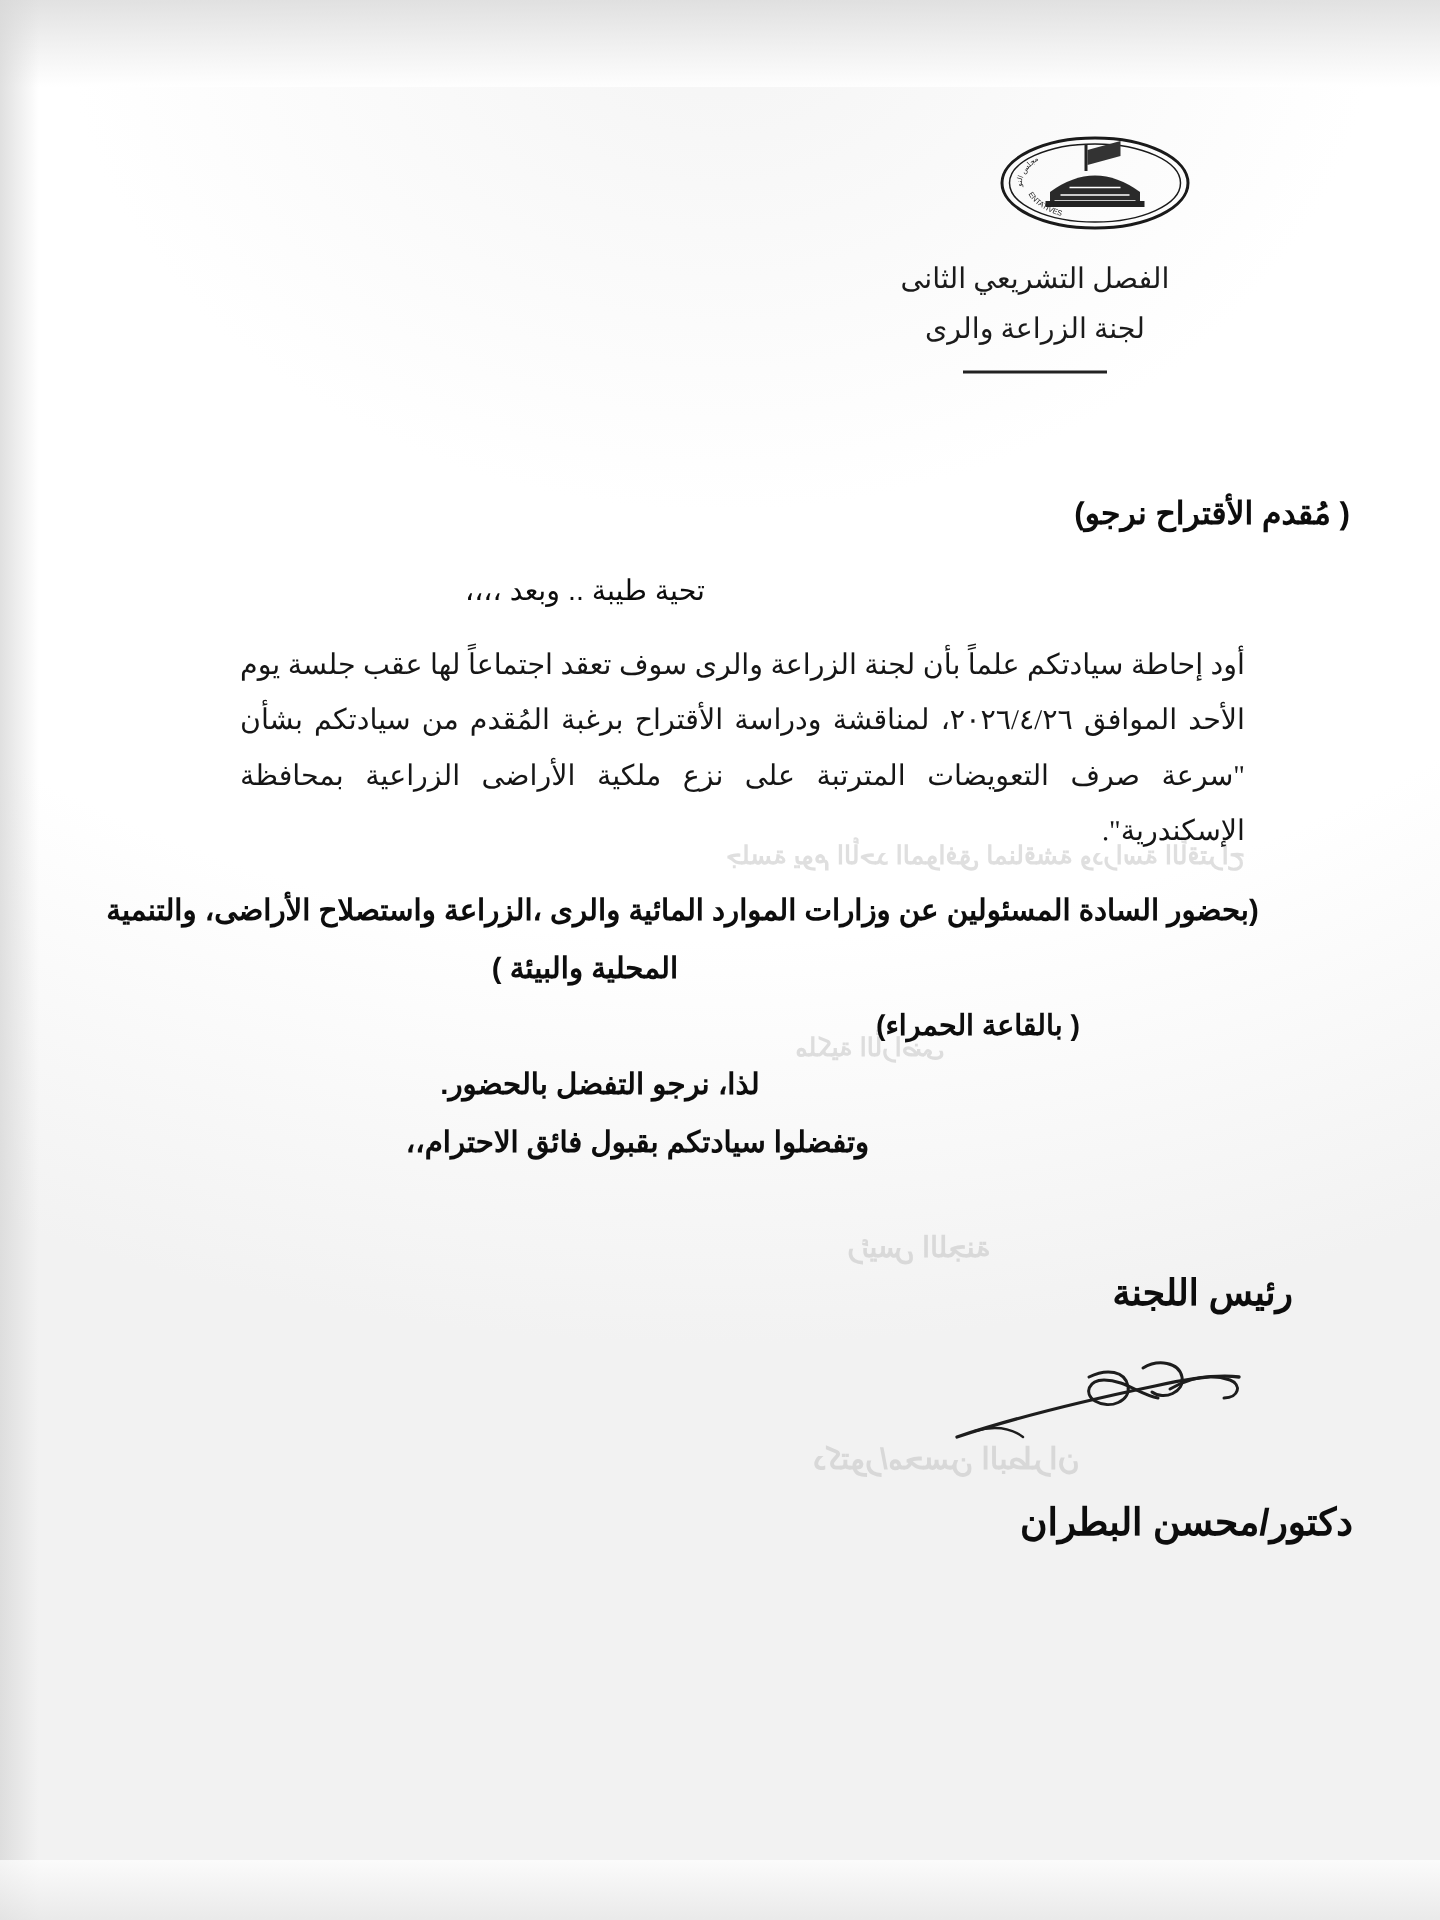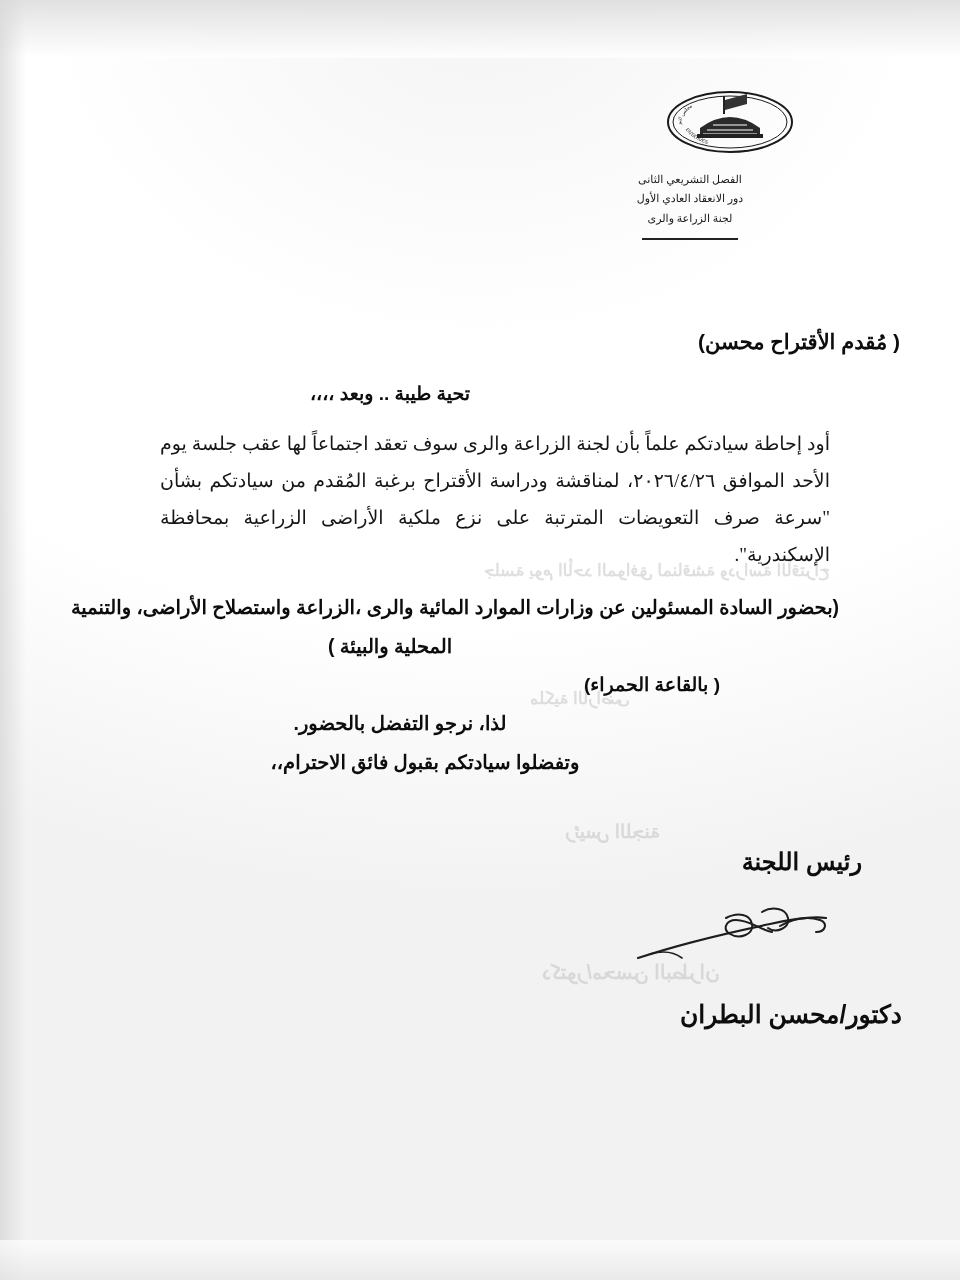--- a/index.html
+++ b/index.html
@@ -83,21 +83,21 @@
   }
 
   
   .header-block {
     position: absolute;
     top: 170px;
     right: 110px;
     width: 320px;
     text-align: center;
     font-family: "Liberation Serif", serif;
-    font-size: 11px;
+    font-size: 19px;
     line-height: 1.75;
     color: #1b1b1b;
   }
   .header-block .hline { white-space: nowrap; }
   .header-rule {
     width: 96px;
     height: 2px;
     background: #222;
     margin: 10px auto 0 auto;
   }
@@ -130,21 +130,21 @@
     white-space: nowrap;
   }
 
   .greeting {
     position: absolute;
     top: 382px;
     right: 0;
     left: 0;
     text-align: center;
     font-family: "Liberation Sans", sans-serif;
-    font-weight: bold;
+    font-weight: normal;
     font-size: 19px;
     color: #0d0d0d;
     padding-right: 180px;
   }
 
   
   .body-par {
     position: absolute;
     top: 425px;
     right: 130px;
@@ -240,27 +240,26 @@
         </text>
         <path id="arcBot" d="M30 48 A46 24 0 0 0 120 48" fill="none" stroke="none"></path>
         <text font-size="5" fill="#1a1a1a" font-family="'Liberation Sans',sans-serif">
           <textPath href="#arcBot" startOffset="28%">HOUSE OF REPRESENTATIVES</textPath>
         </text>
       </svg>
     </div>
 
     <div class="header-block">
       <div class="hline">الفصل التشريعي الثانى</div>
-      <div class="hline">دور الانعقاد العادي الأول</div>
       <div class="hline">لجنة الزراعة والرى</div>
       <div class="header-rule"></div>
     </div>
 
     <div class="addressee-row">
-      <div class="proposer">( مُقدم الأقتراح محسن)</div>
+      <div class="proposer">( مُقدم الأقتراح نرجو)</div>
     </div>
 
     <div class="greeting">تحية طيبة .. وبعد ،،،،</div>
 
     <div class="body-par">أود إحاطة سيادتكم علماً بأن لجنة الزراعة والرى سوف تعقد اجتماعاً لها عقب جلسة يوم الأحد الموافق ٢٠٢٦/٤/٢٦، لمناقشة ودراسة الأقتراح برغبة المُقدم من سيادتكم بشأن "سرعة صرف التعويضات المترتبة على نزع ملكية الأراضى الزراعية بمحافظة الإسكندرية".</div>
 
     <div class="attend-block">
       <div class="attend-line1">(بحضور السادة المسئولين عن وزارات الموارد المائية والرى ،الزراعة واستصلاح الأراضى، والتنمية</div>
       <div class="attend-line2">المحلية والبيئة )</div>
       <div class="attend-hall">( بالقاعة الحمراء)</div>

